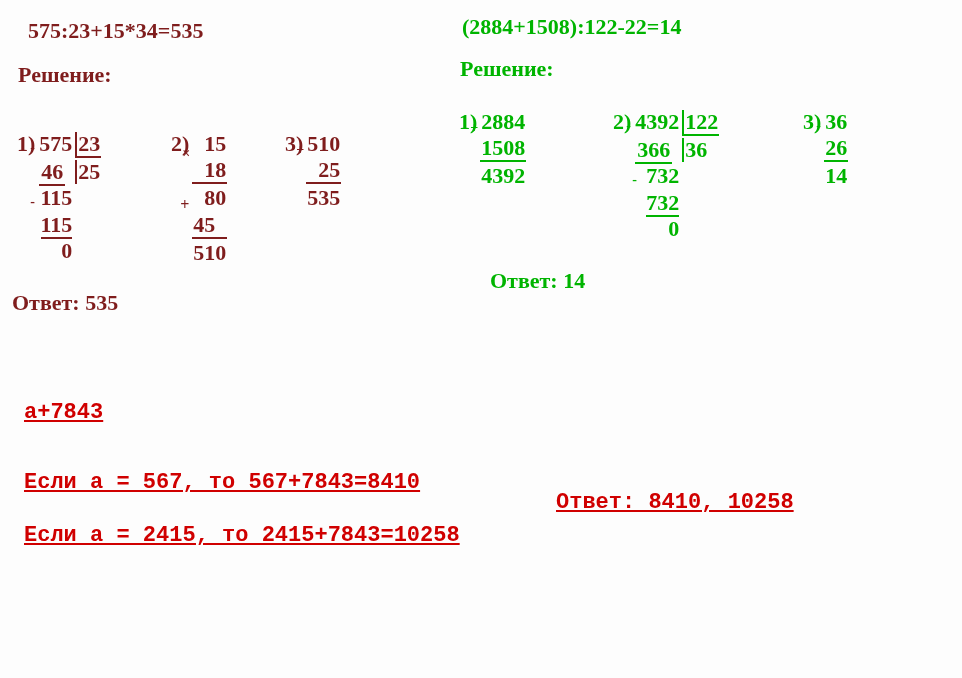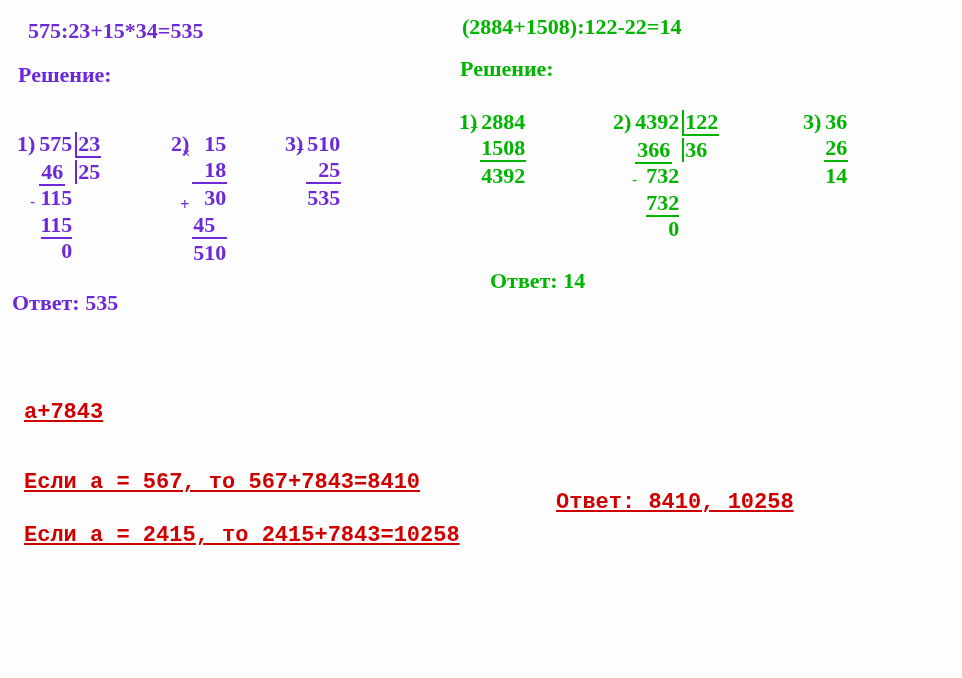--- a/index.html
+++ b/index.html
@@ -6,21 +6,21 @@
     margin: 0;
     padding: 0;
     width: 962px;
     height: 678px;
     background: #fdfdfd;
     font-family: 'Times New Roman', serif;
     font-weight: bold;
     font-size: 22px;
     position: relative;
   }
-  .blue { color: #6d28d9; }
+  .blue { color: #7f1d1d; }
   .green { color: #00b400; }
   .red { color: #d00000; }
   .abs { position: absolute; }
   .u { text-decoration: underline; font-family: Liberation Mono, monospace; }
   .calc { line-height: 1.1; }
   .calc td { padding: 0 1px; text-align: right; vertical-align: top; }
   .bb { border-bottom: 2px solid currentColor; }
   .bl { border-left: 2px solid currentColor; }
   .tal { text-align: left !important; }
 </style>
@@ -79,21 +79,21 @@
       </td>
     </tr>
     <tr>
           <td></td>
           <td class="bb">18</td>
         </tr>
     <tr>
       <td></td>
       <td style="position:relative;">
         <span style="position:absolute;left:-12px;top:10px;font-size:16px;">+</span>
-        <span>30</span>
+        <span>80</span>
       </td>
     </tr>
     <tr>
           <td></td>
           <td class="bb"><span>45</span>&nbsp;&nbsp;</td>
         </tr>
     <tr>
           <td></td>
           <td>510</td>
         </tr>

